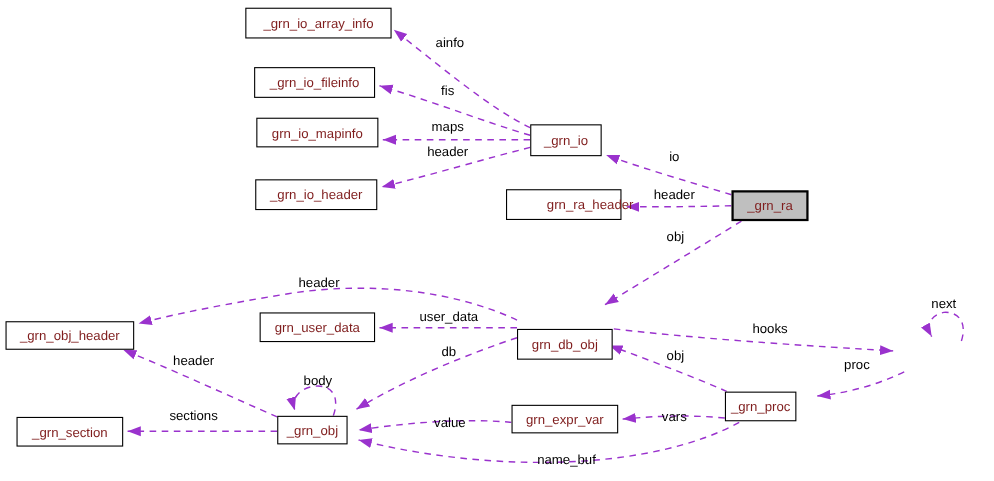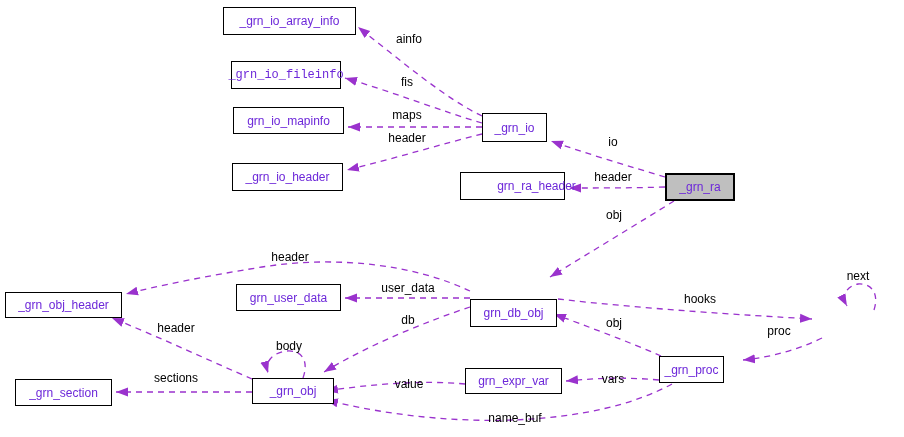--- a/index.html
+++ b/index.html
@@ -25,21 +25,21 @@
   }
   .node {
     position:absolute;
     box-sizing:border-box;
     display:flex;
     align-items:center;
     justify-content:center;
     background:#ffffff;
     border:1.5px solid #000000;
     font-size:12px;
-    color:#6d28d9;
+    color:#7f1d1d;
     white-space:nowrap;
     z-index:2;
     cursor:pointer;
   }
   .node.highlighted {
     background:#bfbfbf;
     border-width:2px;
   }
 </style>
 </head>
@@ -89,21 +89,21 @@
       <path d="M252,392 L116,392" class="edge" stroke="#9a32cd" marker-end="url(#arrowhead)"></path>
       <text x="176" y="382" class="edge-label">sections</text>
       <path d="M303,378 C310,358 299,350 287,351 C276,352 264,359 268,373" class="edge" stroke="#9a32cd" marker-end="url(#arrowhead)"></path>
       <text x="289" y="350" class="edge-label">body</text>
       <path d="M874,310 C880,291 869,283 858,284 C847,286 841,295 847,306" class="edge" stroke="#9a32cd" marker-end="url(#arrowhead)"></path>
       <text x="858" y="280" class="edge-label">next</text>
     </svg>
 <div class="node" style="left: 223px; top: 7px; width: 133px; height: 28px;">
       <span>_grn_io_array_info</span>
     </div>
-    <div class="node" style="left: 231px; top: 61px; width: 110px; height: 28px; font-family: Liberation Mono, monospace;">
+    <div class="node" style="left: 231px; top: 61px; width: 110px; height: 28px;">
       <span>_grn_io_fileinfo</span>
     </div>
     <div class="node" style="left: 233px; top: 107px; width: 111px; height: 27px;">
       <span>grn_io_mapinfo</span>
     </div>
     <div class="node" style="left: 232px; top: 163px; width: 111px; height: 28px;">
       <span>_grn_io_header</span>
     </div>
     <div class="node" style="left: 482px; top: 113px; width: 65px; height: 29px;">
       <span>_grn_io</span>
@@ -119,21 +119,21 @@
     </div>
     <div class="node" style="left: 5px; top: 292px; width: 117px; height: 26px;">
       <span>_grn_obj_header</span>
     </div>
     <div class="node" style="left: 470px; top: 283px; width: 87px; height: 28px; margin-top: 16px;">
       <span>grn_db_obj</span>
     </div>
     <div class="node" style="left: 15px; top: 379px; width: 97px; height: 27px;">
       <span>_grn_section</span>
     </div>
-    <div class="node" style="left: 252px; top: 378px; width: 82px; height: 26px;">
+    <div class="node" style="left: 252px; top: 378px; width: 64px; height: 26px;">
       <span>_grn_obj</span>
     </div>
     <div class="node" style="left: 465px; top: 368px; width: 97px; height: 26px;">
       <span>grn_expr_var</span>
     </div>
     <div class="node" style="left: 659px; top: 356px; width: 65px; height: 27px;">
       <span>_grn_proc</span>
     </div>
   </div>
 

